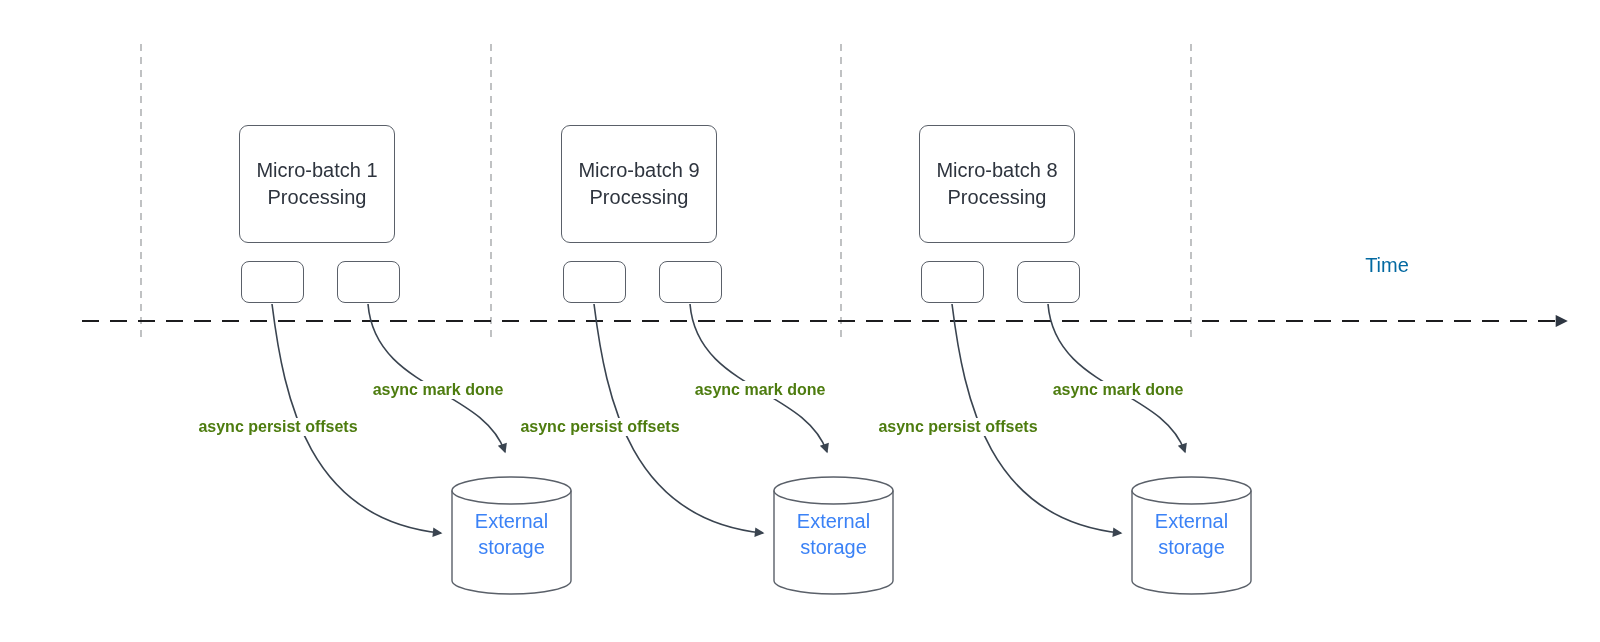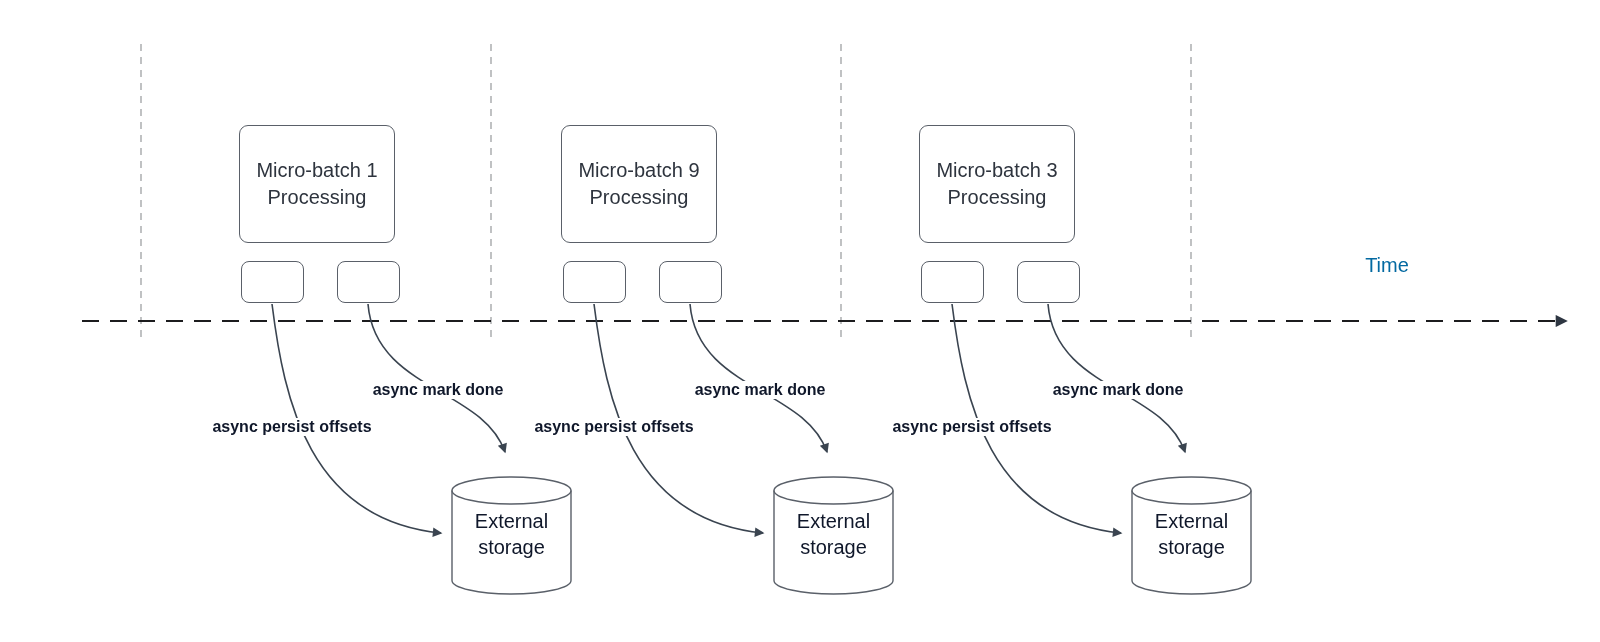--- a/index.html
+++ b/index.html
@@ -66,33 +66,33 @@
     position: absolute;
     left: 212px; top: 476px;
   }
   .cyl-text {
     position: absolute;
     left: 212px; top: 508px;
     width: 121px;
     text-align: center;
     font-size: 20px;
     line-height: 26px;
-    color: #0f172a;
+    color: #3b82f6;
   }
   .edge-label {
     position: absolute;
     transform: translate(-50%, -50%);
     font-size: 16px;
     font-weight: bold;
-    color: #0f172a;
+    color: #4d7c0f;
     background: #ffffff;
     padding: 0 3px;
     white-space: nowrap;
   }
-  .edge-label.persist { left: 53px;  top: 427px; }
+  .edge-label.persist { left: 39px;  top: 427px; }
   .edge-label.mark    { left: 199px; top: 390px; }
 
   .time-label {
     position: absolute;
     left: 1340px; top: 254px;
     width: 94px;
     text-align: center;
     font-size: 20px;
     color: #0369a1;
   }
@@ -174,21 +174,21 @@
       <div>External</div>
       <div>storage</div>
     </div>
 
     <div class="edge-label persist">async persist offsets</div>
     <div class="edge-label mark">async mark done</div>
   </div>
 
   <div class="batch-group g3">
     <div class="big-box">
-      <span>Micro-batch 3</span>
+      <span>Micro-batch 8</span>
       <span>Processing</span>
     </div>
     <div class="small-box a"></div>
     <div class="small-box b"></div>
 
     <svg class="curves" width="340" height="642">
       <defs>
         <marker id="arrowEdge3" viewBox="0 0 10 10" refX="8.5" refY="5" markerWidth="8" markerHeight="6" orient="auto">
           <path d="M0,0 L10,5 L0,10 z" fill="#3a4450"></path>
         </marker>

